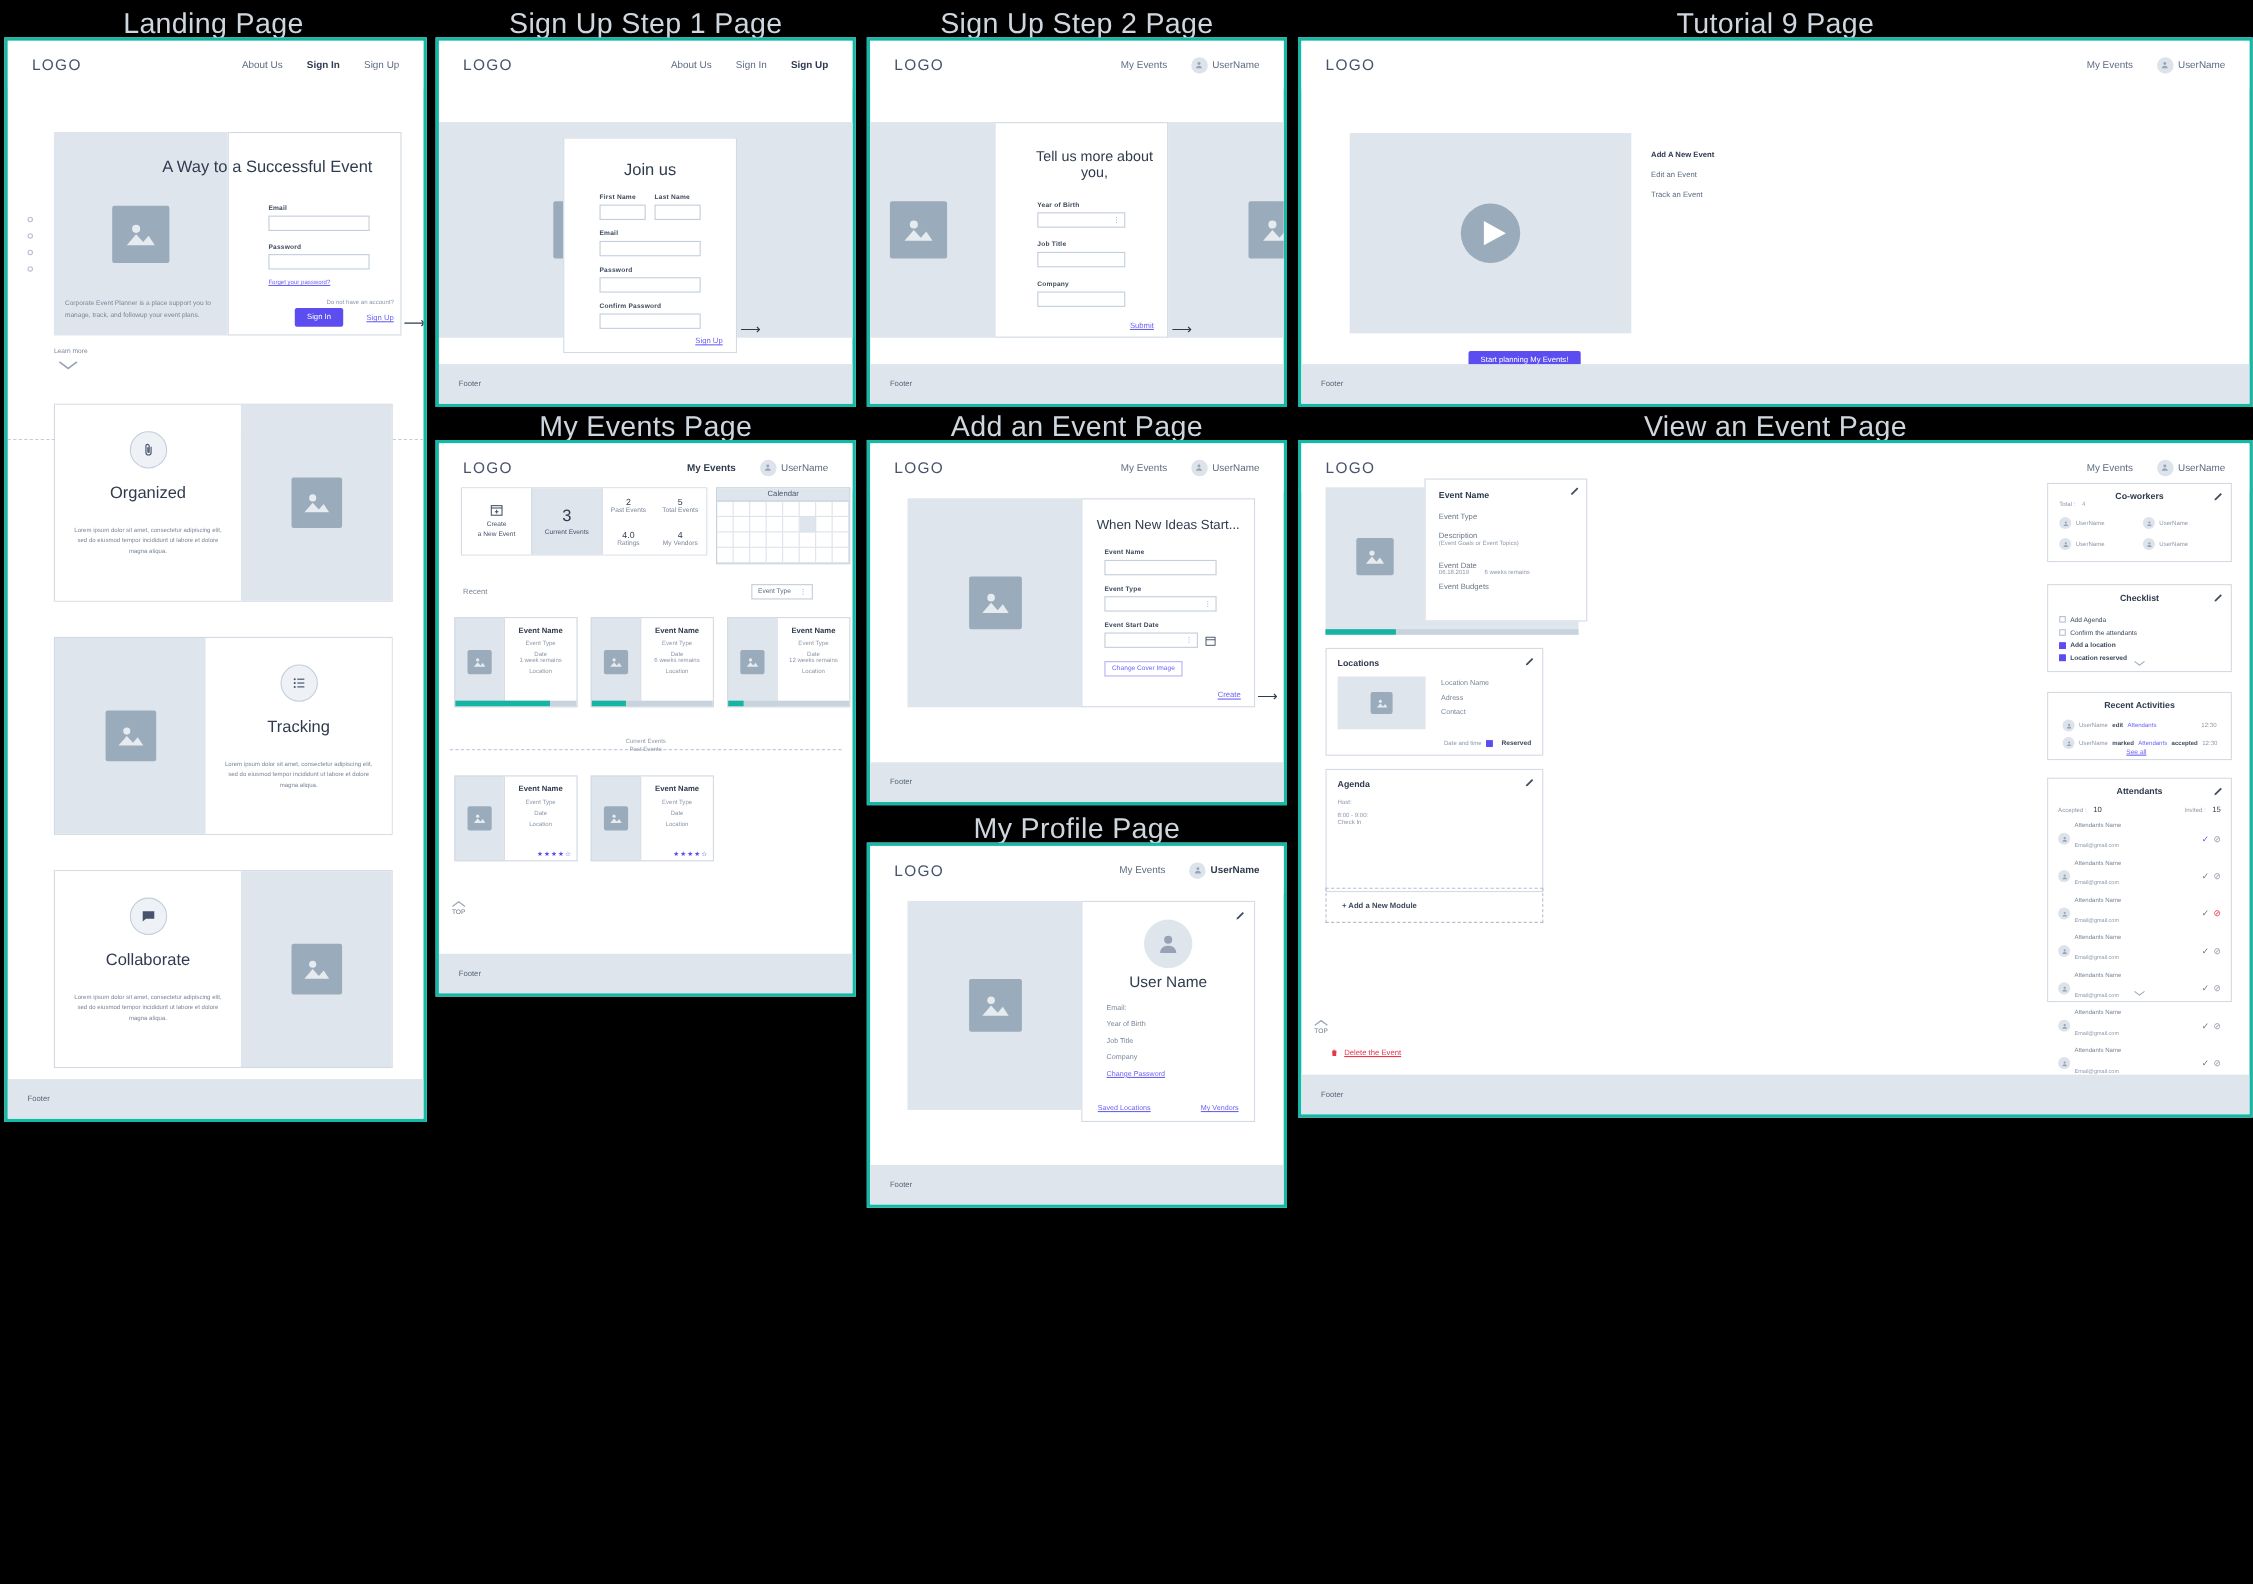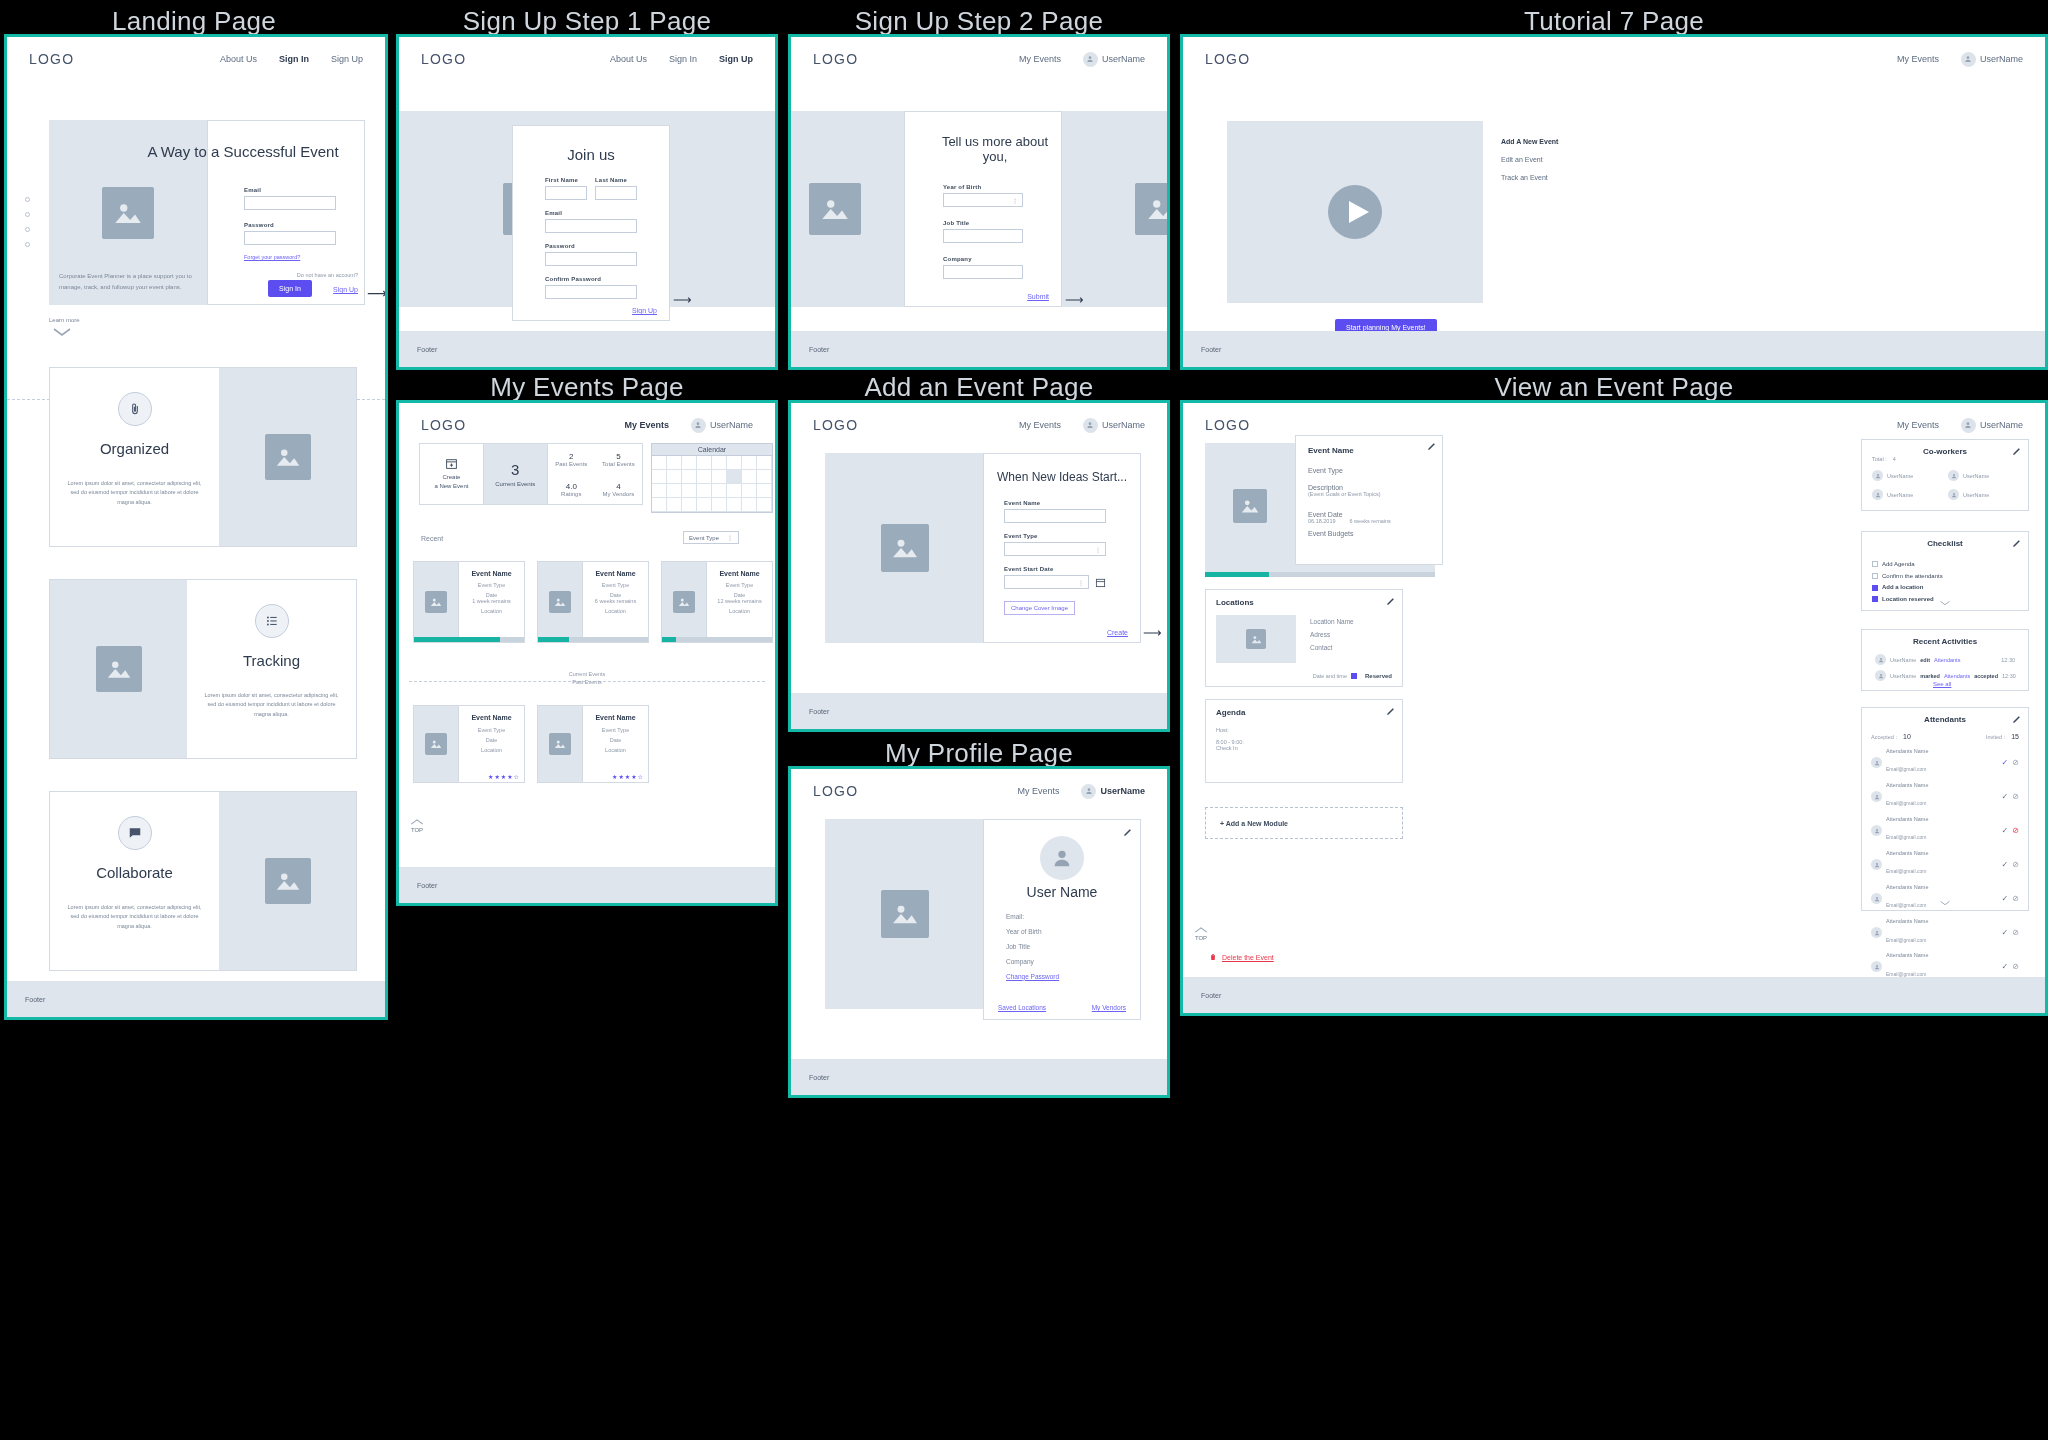--- a/index.html
+++ b/index.html
@@ -61,21 +61,21 @@
   .feat-p { font-size:5.5px; color:#7b8798; line-height:1.7; max-width:170px; }
   .dots { position:absolute; left:18px; top:160px; }
   .dots i { display:block; width:5px;height:5px;border:1px solid #b6c1d0;border-radius:50%; margin-bottom:10px; }
 </style>
 </head>
 <body>
 
 <div class="panel-title" style="left:0;top:6px;width:388px;">Landing Page</div>
 <div class="panel-title" style="left:396px;top:6px;width:382px;">Sign Up Step 1 Page</div>
 <div class="panel-title" style="left:788px;top:6px;width:382px;">Sign Up Step 2 Page</div>
-<div class="panel-title" style="left:1180px;top:6px;width:868px;">Tutorial 7 Page</div>
+<div class="panel-title" style="left:1180px;top:6px;width:868px;">Tutorial 9 Page</div>
 <div class="panel-title" style="left:396px;top:372px;width:382px;">My Events Page</div>
 <div class="panel-title" style="left:788px;top:372px;width:382px;">Add an Event Page</div>
 <div class="panel-title" style="left:1180px;top:372px;width:868px;">View an Event Page</div>
 <div class="panel-title" style="left:788px;top:738px;width:382px;">My Profile Page</div>
 
 <div class="screen" style="left:4px;top:34px;width:384px;height:986px;">
   <div class="topbar">
     <div class="logo">LOGO</div>
     <div class="nav">
       <span>About Us</span>
@@ -717,21 +717,21 @@
         <div>Contact</div>
       </div>
     </div>
     <div style="position:absolute;right:10px;bottom:7px;display:flex;align-items:center;gap:4px;">
       <span class="tiny2">Date and time</span>
       <span class="cbx on"></span>
       <span style="font-size:6px;font-weight:bold;color:#3d4a5c;">Reserved</span>
     </div>
   </div>
 
-  <div class="mod" style="position:absolute;left:22px;top:296px;width:198px;height:84px;padding:8px 10px;">
+  <div class="mod" style="position:absolute;left:22px;top:296px;width:198px;height:112px;padding:8px 10px;">
     <svg class="pencil" viewBox="0 0 24 24" style="position:absolute;right:7px;top:7px;">
         <path d="M3 21l4-1L21 6l-3-3L4 17z"></path>
       </svg>
     <div class="sec-h">Agenda</div>
     <div class="tiny2" style="margin-top:10px;">Host:</div>
     <div class="tiny2" style="margin-top:6px;">8:00 - 9:00:</div>
     <div class="tiny2">Check In</div>
   </div>
 
   <div style="position:absolute;left:22px;top:404px;width:198px;height:32px;border:1px dashed #b6c1d0;display:flex;align-items:center;padding-left:14px;font-size:7px;font-weight:bold;color:#3d4a5c;">

